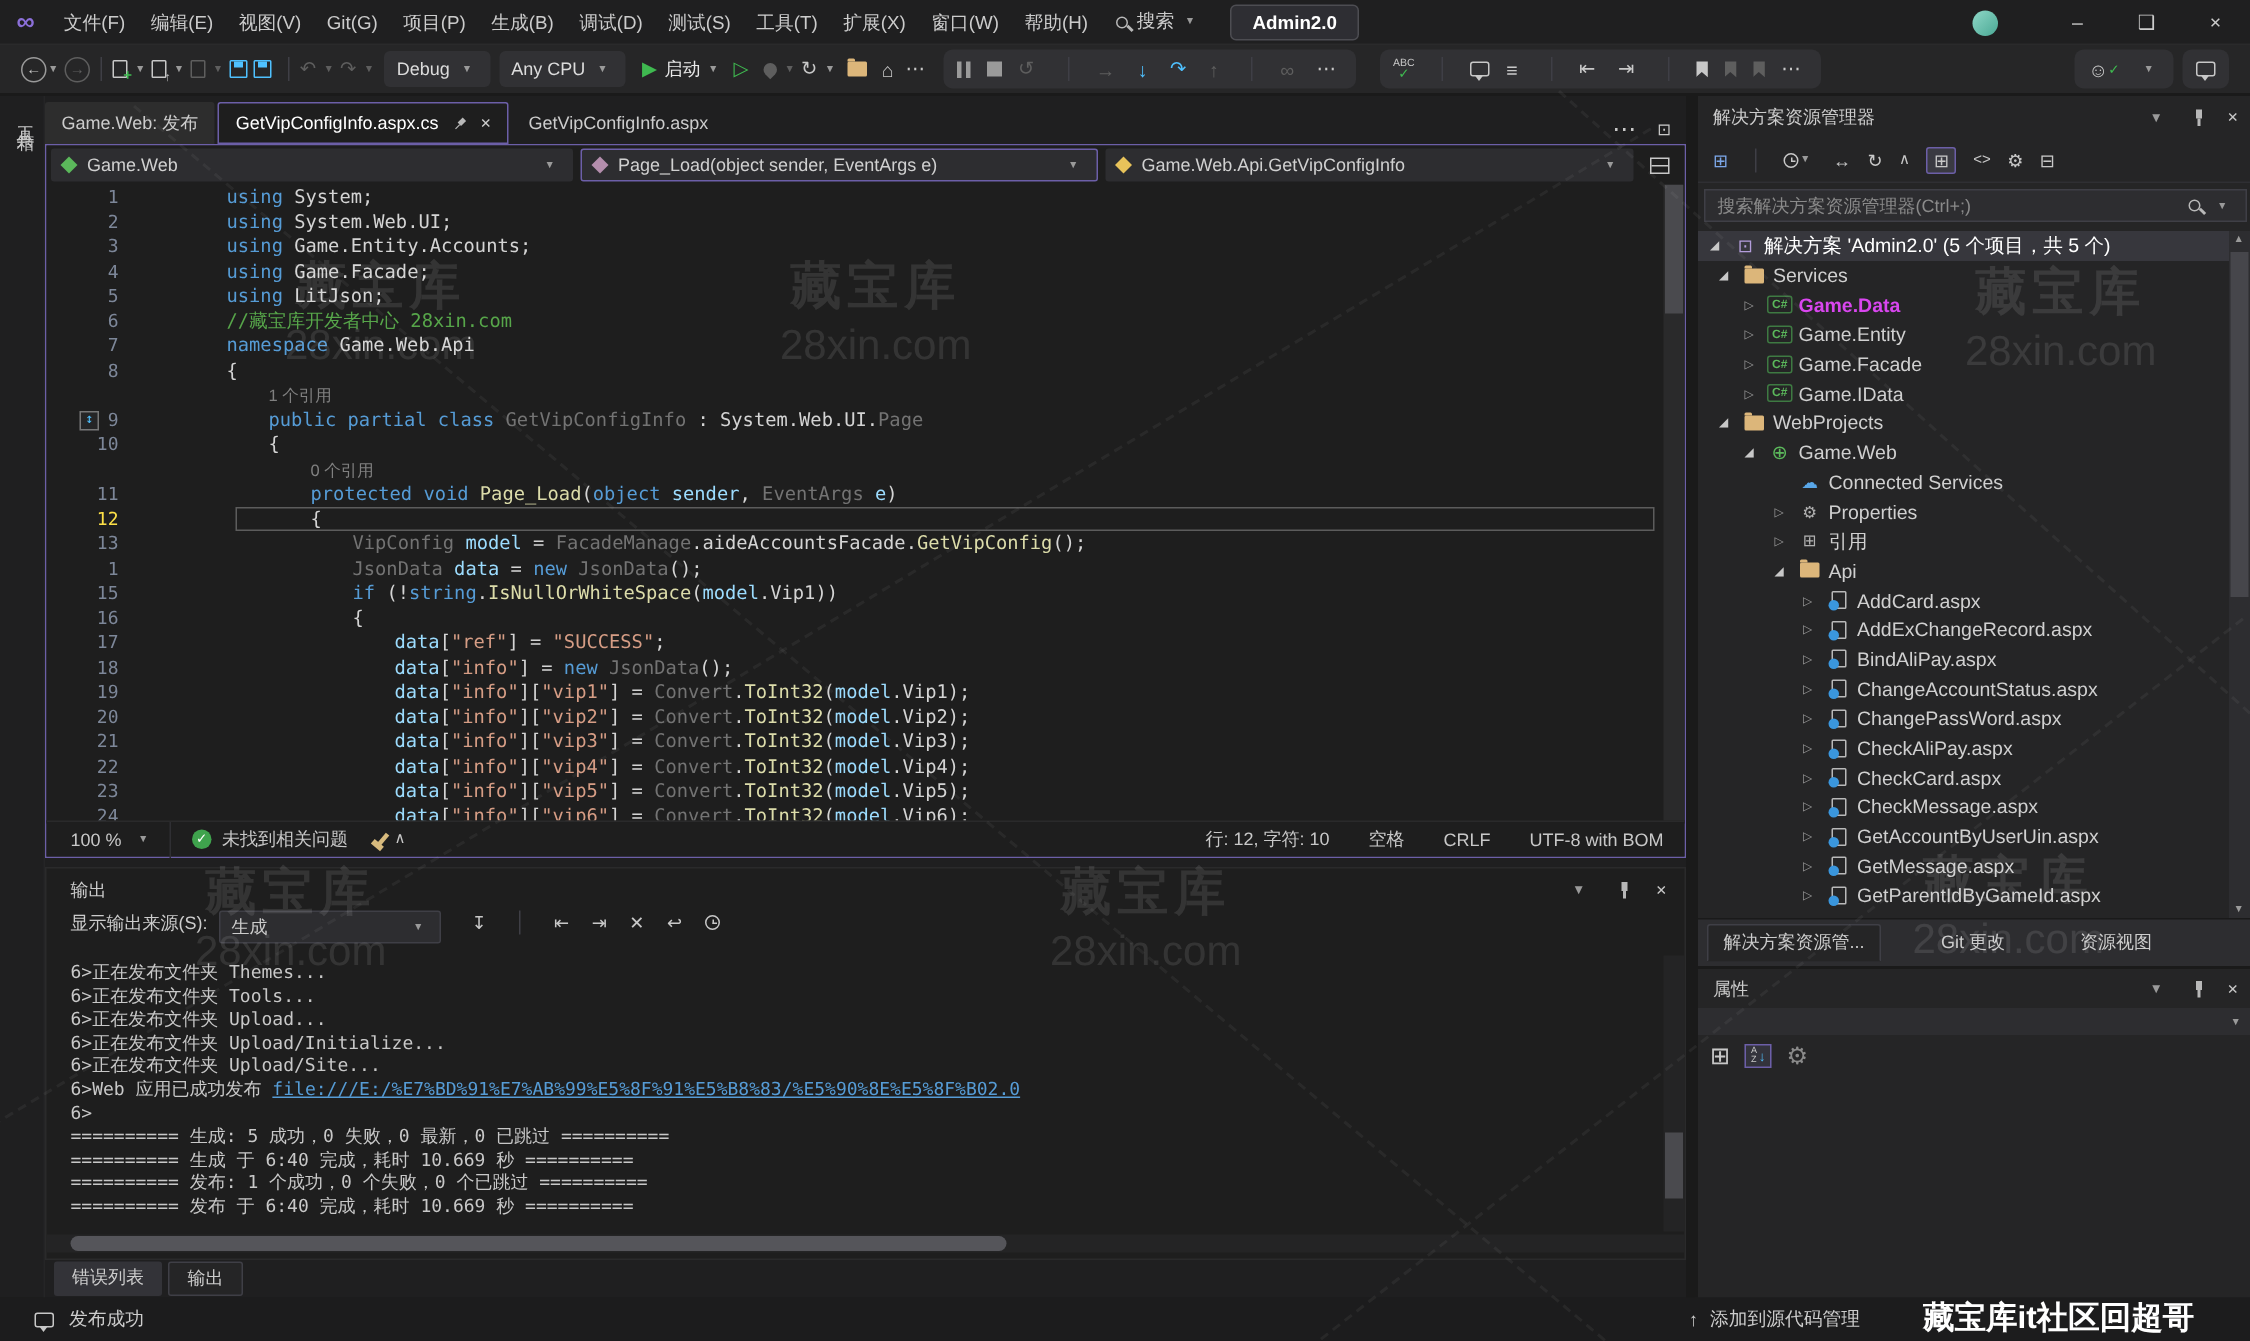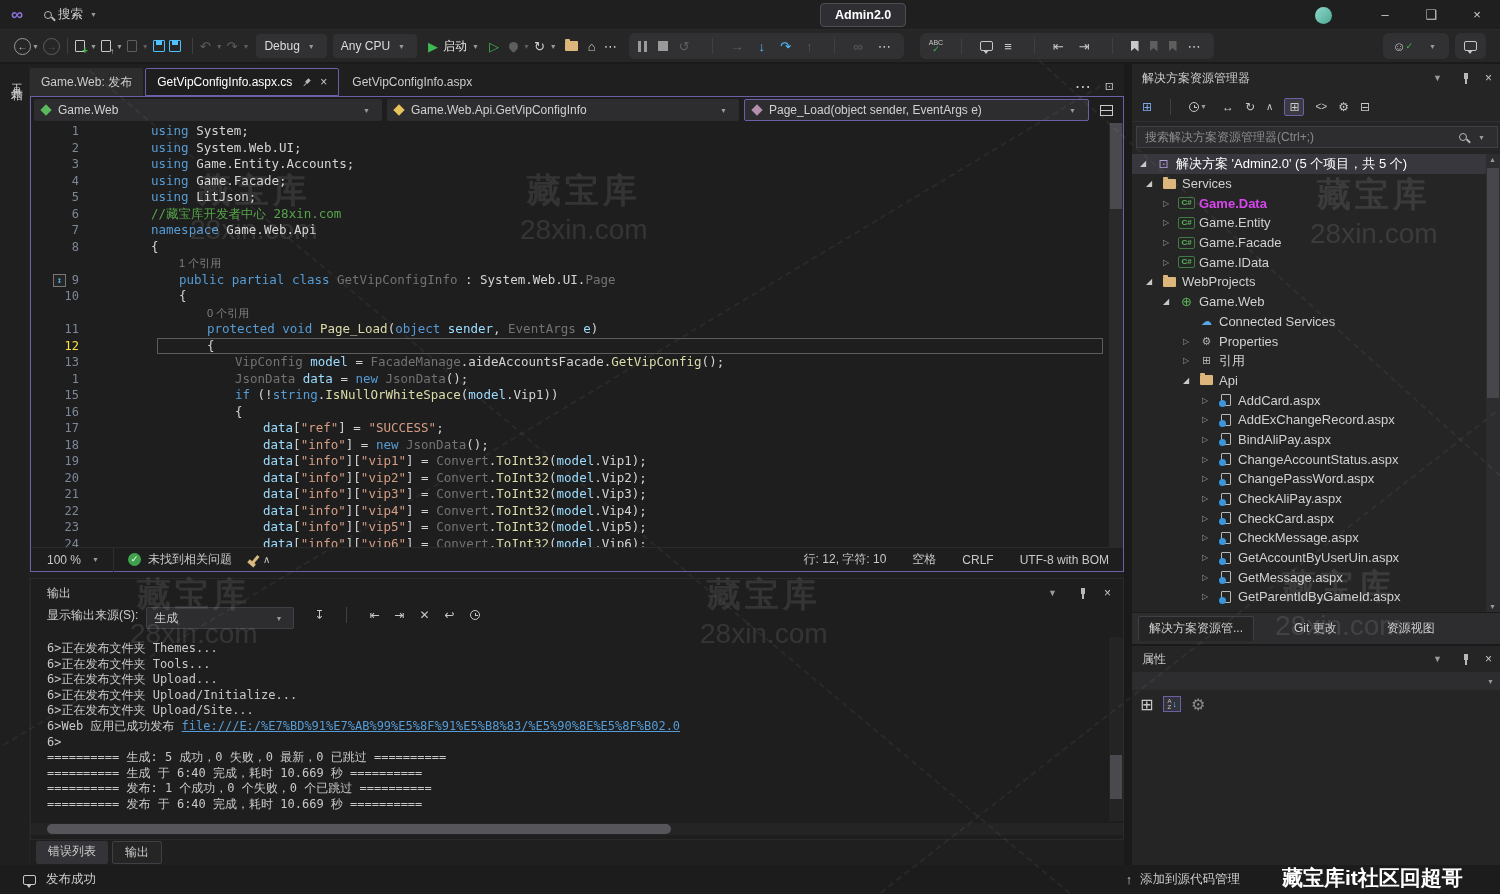--- a/index.html
+++ b/index.html
@@ -196,20 +196,34 @@
   .wm-cn { font-size:34px; font-weight:bold; letter-spacing:4px; }
   .wm-en { font-size:28px; }
   .wm-badge { position:absolute; left:1282px; top:864px; color:#ffffff; font-size:21px; font-weight:bold; white-space:nowrap; }
   .diag { position:absolute; border-top:2px dashed rgba(200,200,200,0.07); transform-origin:0 0; pointer-events:none; }
 </style>
 </head>
 <body>
 
 <div class="titlebar">
   <span class="vs-logo">∞</span>
+  <nav class="menus" id="menubar">
+      <span class="menu-item">文件(F)</span>
+      <span class="menu-item">编辑(E)</span>
+      <span class="menu-item">视图(V)</span>
+      <span class="menu-item">Git(G)</span>
+      <span class="menu-item">项目(P)</span>
+      <span class="menu-item">生成(B)</span>
+      <span class="menu-item">调试(D)</span>
+      <span class="menu-item">测试(S)</span>
+      <span class="menu-item">工具(T)</span>
+      <span class="menu-item">扩展(X)</span>
+      <span class="menu-item">窗口(W)</span>
+      <span class="menu-item">帮助(H)</span>
+    </nav>
   <div class="tb-search">
     <span class="mag"></span>
     <span>搜索</span>
     <span class="chev">▼</span>
   </div>
   <div class="tb-title">Admin2.0</div>
   <div class="win-right">
     <span class="avatar"></span>
     <span class="win-btn">–</span>
     <span class="win-btn">❑</span>
@@ -334,28 +348,28 @@
       </span>
     </div>
 
   <div class="editor-group">
     <div class="breadcrumbs">
       <div class="bc bc1">
         <span class="diamond" style="background:#5bb85b;"></span>
         <span>Game.Web</span>
         <span class="chev">▼</span>
       </div>
+      <div class="bc bc3">
+        <span class="diamond" style="background:#b48ead;"></span>
+        <span>Page_Load(object sender, EventArgs e)</span>
+        <span class="chev">▼</span>
+      </div>
       <div class="bc bc2">
         <span class="diamond" style="background:#e8c35a;"></span>
         <span>Game.Web.Api.GetVipConfigInfo</span>
-        <span class="chev">▼</span>
-      </div>
-      <div class="bc bc3">
-        <span class="diamond" style="background:#b48ead;"></span>
-        <span>Page_Load(object sender, EventArgs e)</span>
         <span class="chev">▼</span>
       </div>
       <span class="icon-split"></span>
     </div>
 
     <div class="code-area">
       <div id="code-lines">
           <div class="code-row"><span class="ln">1</span><span class="ct" style="padding-left: 64px;"><span class="tk-k">using</span><span class="tk-p"> System;</span></span></div>
           <div class="code-row"><span class="ln">2</span><span class="ct" style="padding-left: 64px;"><span class="tk-k">using</span><span class="tk-p"> System.Web.UI;</span></span></div>
           <div class="code-row"><span class="ln">3</span><span class="ct" style="padding-left: 64px;"><span class="tk-k">using</span><span class="tk-p"> Game.Entity.Accounts;</span></span></div>

